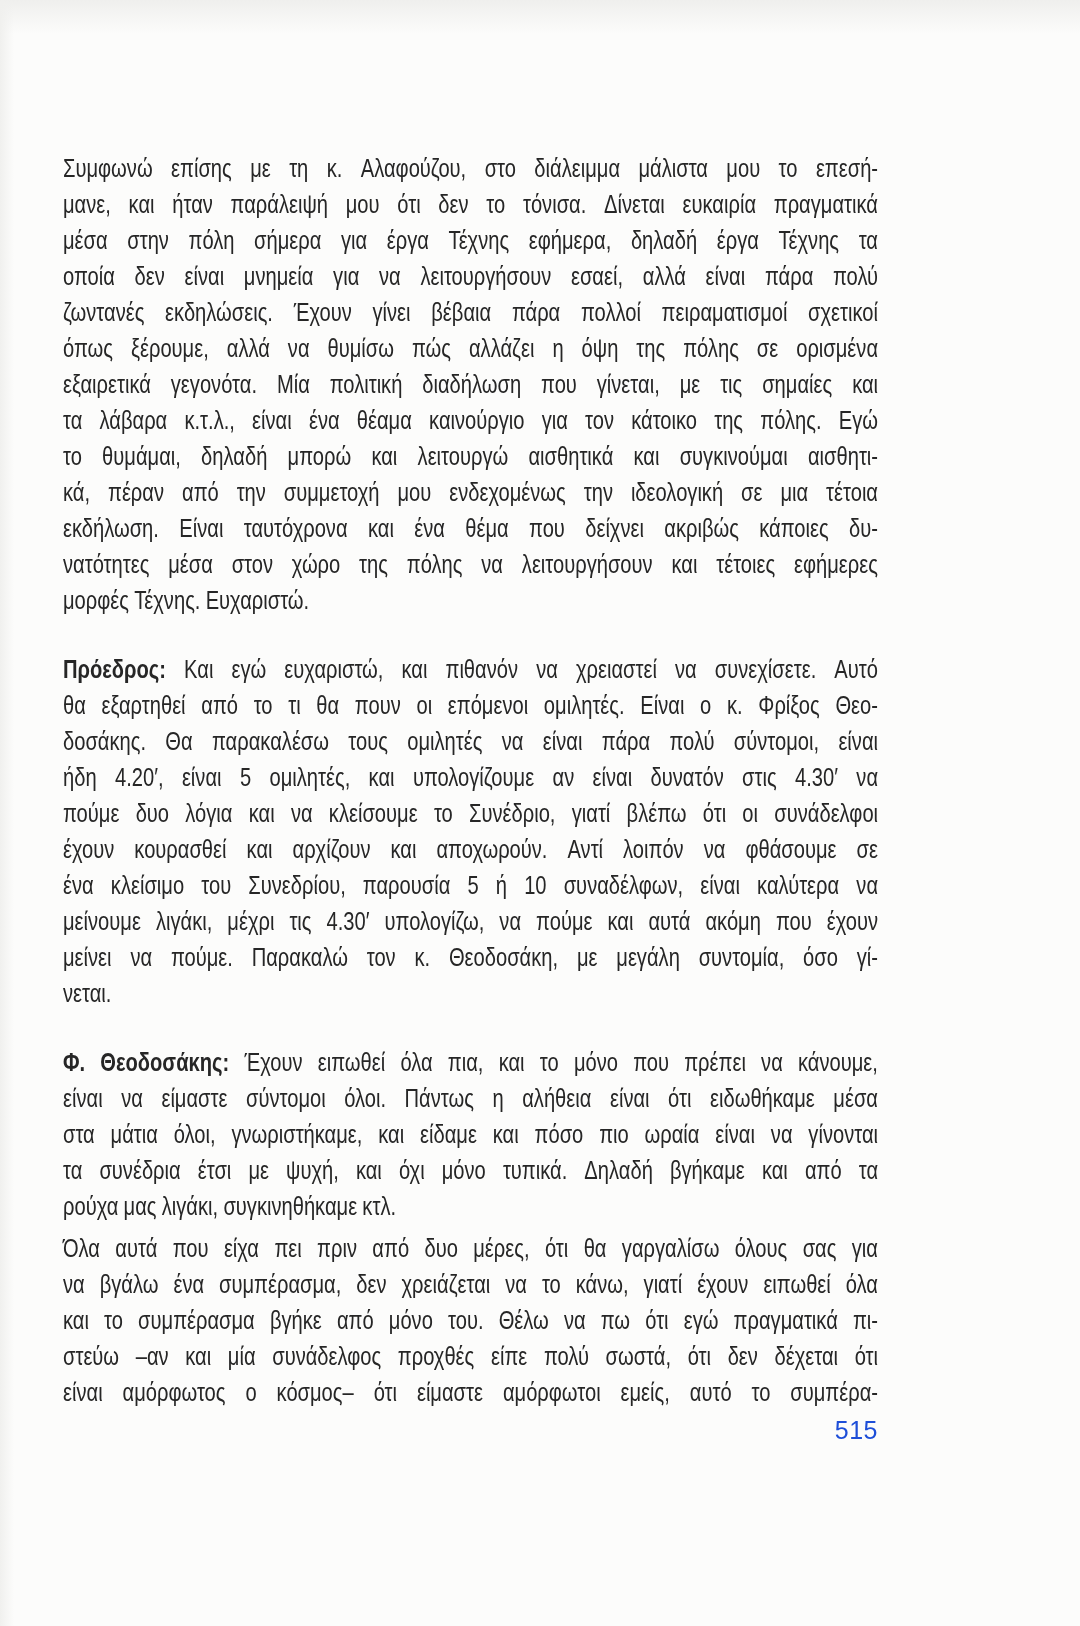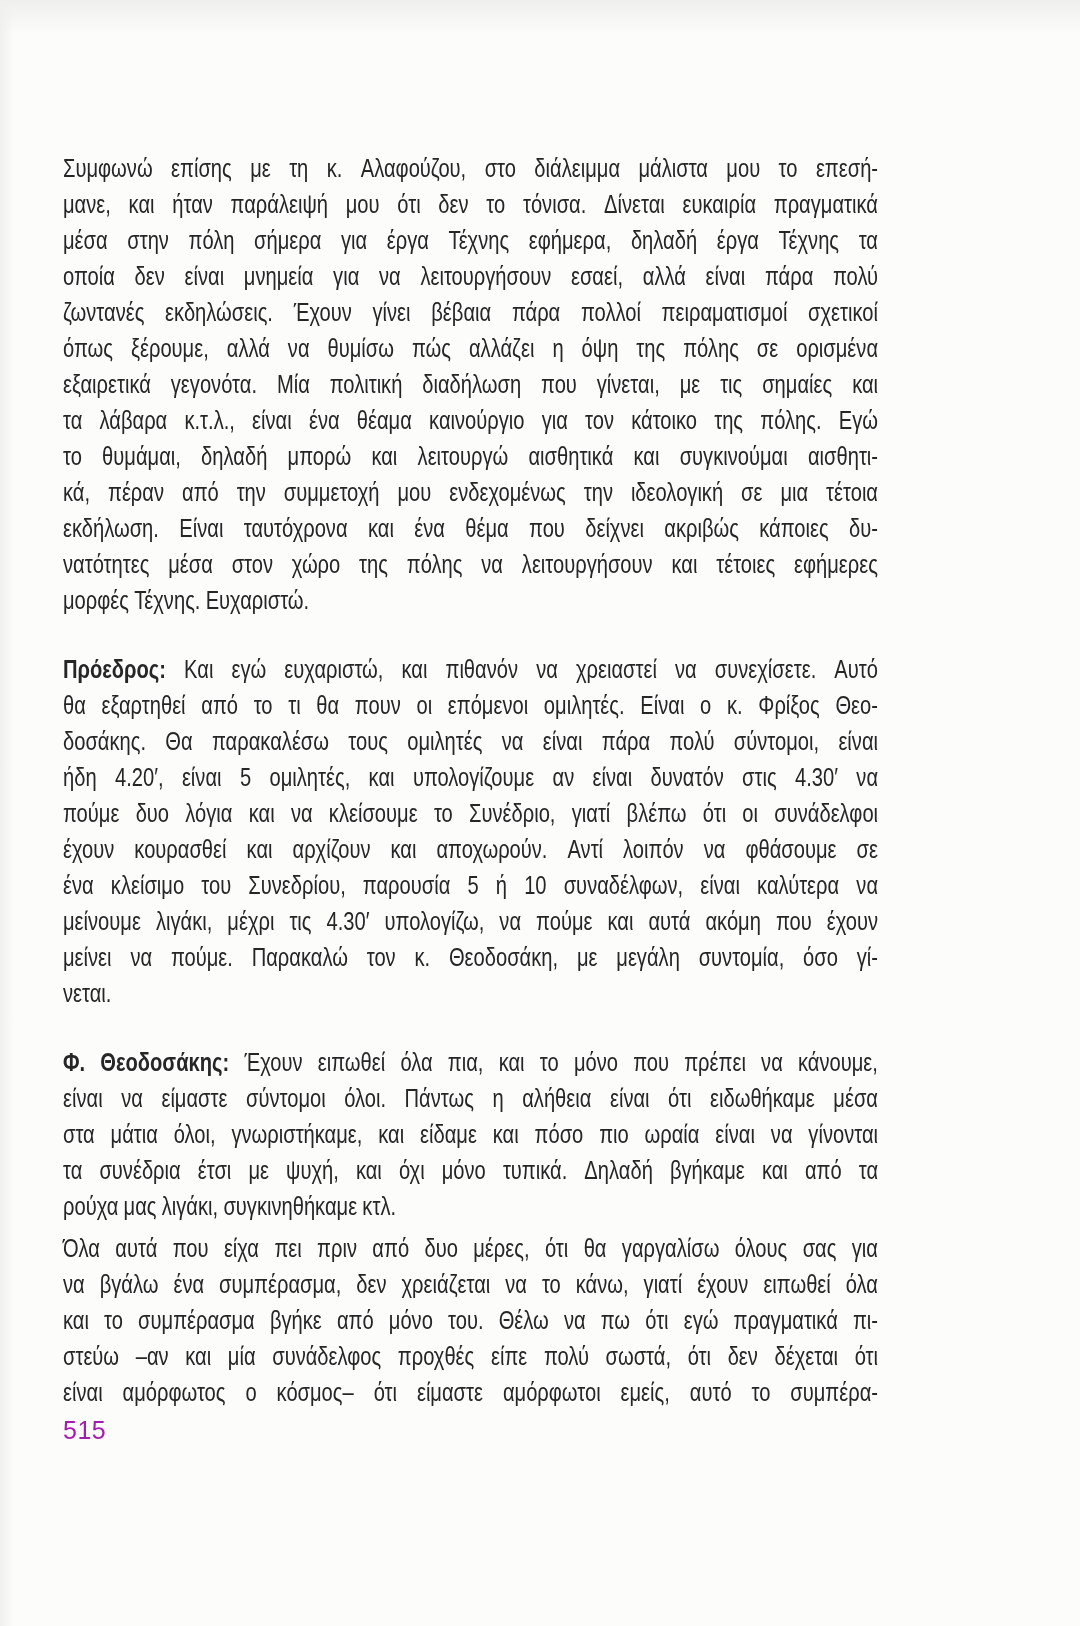--- a/index.html
+++ b/index.html
@@ -57,24 +57,25 @@
   .word {
     line-height: 36px;
     white-space: pre;
   }
   .speaker { font-weight: bold; }
   .page-number {
     position: absolute;
     left: 63px;
     top: 1412px;
     width: 815px;
+    text-align: right;
     font-size: 25px;
     line-height: 36px;
     letter-spacing: 0.5px;
-    color: #a21caf;
+    color: #1d4ed8;
   }
 </style>
 </head>
 <body>
 
 <div class="text-block">
     <div class="para para--continuation">
       <div class="line">
         <span class="word">Συμφωνώ</span>
         <span class="word">επίσης</span>

